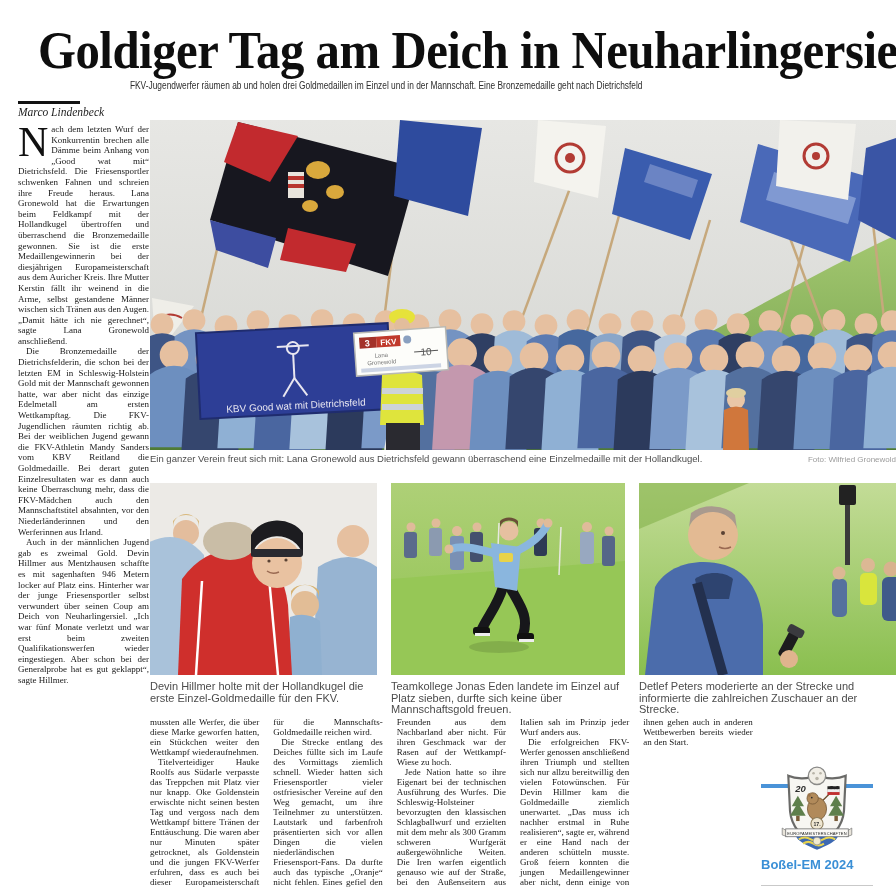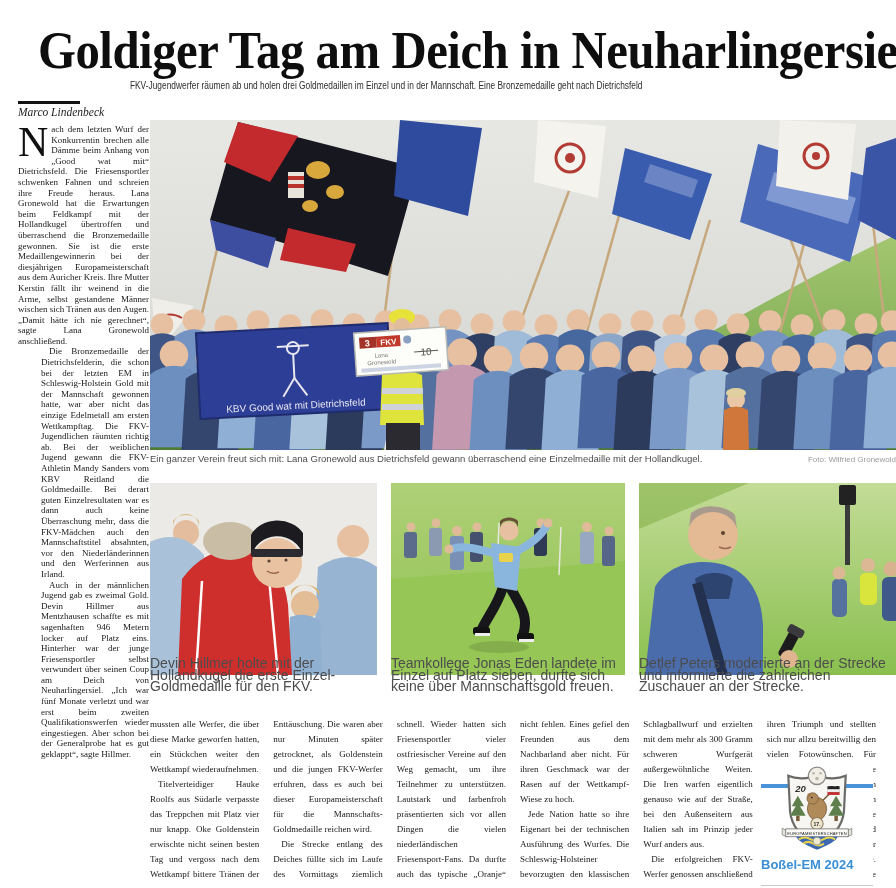--- a/index.html
+++ b/index.html
@@ -13,42 +13,42 @@
   .subhead { position:absolute; left:0; top:79px; width:772px; text-align:center;
     font-family:"Liberation Sans","DejaVu Sans",sans-serif; font-size:11px; color:#2c2c2c; white-space:nowrap; }
   .subhead > span { display:inline-block; transform:scaleX(0.76); transform-origin:center; }
 
   .byline-rule { position:absolute; left:18px; top:101px; width:62px; height:3px; background:#121212; }
   .byline { position:absolute; left:18px; top:106px; font-size:11.5px; font-style:italic; font-weight:400; color:#1c1c1c; }
 
   .left-col { position:absolute; left:18px; top:124px; width:131px; height:760px; overflow:hidden;
     font-size:9px; line-height:10.6px; text-align:justify; hyphens:auto; -webkit-hyphens:auto; color:#181818; }
   .left-col p { margin:0; }
-  .left-col p + p { text-indent:8px;margin-left:23px; }
+  .left-col p + p { text-indent:8px; }
   .dropcap { float:left; font-size:42px; line-height:34px; padding:1px 3px 0 0; color:#101010; }
 
   .main-photo { position:absolute; left:150px; top:120px; width:746px; height:330px; overflow:hidden; }
   .main-caption { position:absolute; left:150px; top:453px; width:746px; display:flex; align-items:flex-end;
     font-family:"Liberation Sans","DejaVu Sans",sans-serif; }
   .main-caption .cap { font-size:9.5px; color:#4c4c4c; }
   .main-caption .credit { margin-left:auto; font-size:8px; color:#9b9b9b; }
 
   .mid-photo { position:absolute; top:483px; height:192px; overflow:hidden; }
   .mid-photo.p1 { left:150px; width:227px; }
   .mid-photo.p2 { left:391px; width:234px; }
   .mid-photo.p3 { left:639px; width:257px; }
-  .mid-cap { position:absolute; top:658px; font-family:"Liberation Sans","DejaVu Sans",sans-serif;
-    font-size:14px; line-height:11.5px; color:#4c4c4c; }
+  .mid-cap { position:absolute; top:681px; font-family:"Liberation Sans","DejaVu Sans",sans-serif;
+    font-size:11px; line-height:11.5px; color:#4c4c4c; }
   .mid-cap.c1 { left:150px; width:227px; }
   .mid-cap.c2 { left:391px; width:234px; }
   .mid-cap.c3 { left:639px; width:257px; }
 
   .bottom-text { position:absolute; left:150px; top:717px; width:726px; height:171px; overflow:hidden;
     column-count:6; column-gap:14px; column-fill:auto;
-    font-size:9px; line-height:15px; text-align:justify; hyphens:auto; -webkit-hyphens:auto; color:#181818; }
+    font-size:9px; line-height:10px; text-align:justify; hyphens:auto; -webkit-hyphens:auto; color:#181818; }
   .bottom-text p { margin:0; }
   .bottom-text p + p { text-indent:8px; }
 
   .badge-block { position:absolute; left:761px; top:765px; width:112px; height:126px; background:#fff; }
   .badge-line { position:absolute; left:0; top:19px; width:112px; height:4px; background:#4a93d8; }
   .badge-crest { position:absolute; left:16px; top:0; width:80px; height:86px; }
   .badge-title { position:absolute; left:0; top:92px; width:112px; 
     font-family:"Liberation Sans","DejaVu Sans",sans-serif; font-size:13px; font-weight:700; color:#3a8fd6; }
   .badge-hairline { position:absolute; left:0; top:120px; width:112px; height:1px; background:#c9c9c9; }
 

